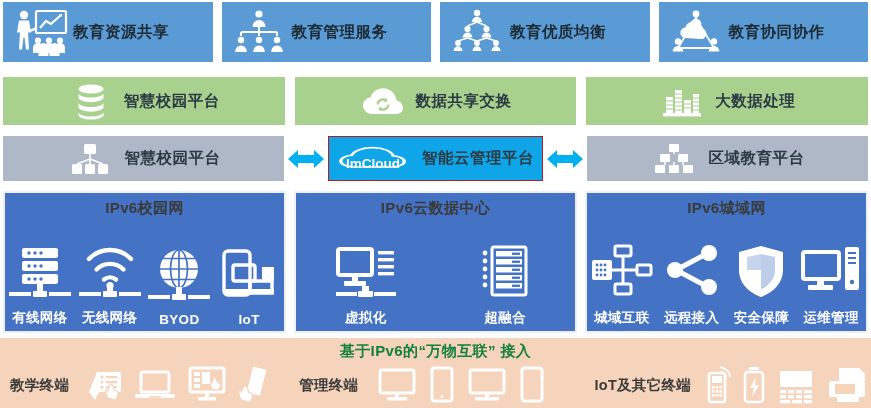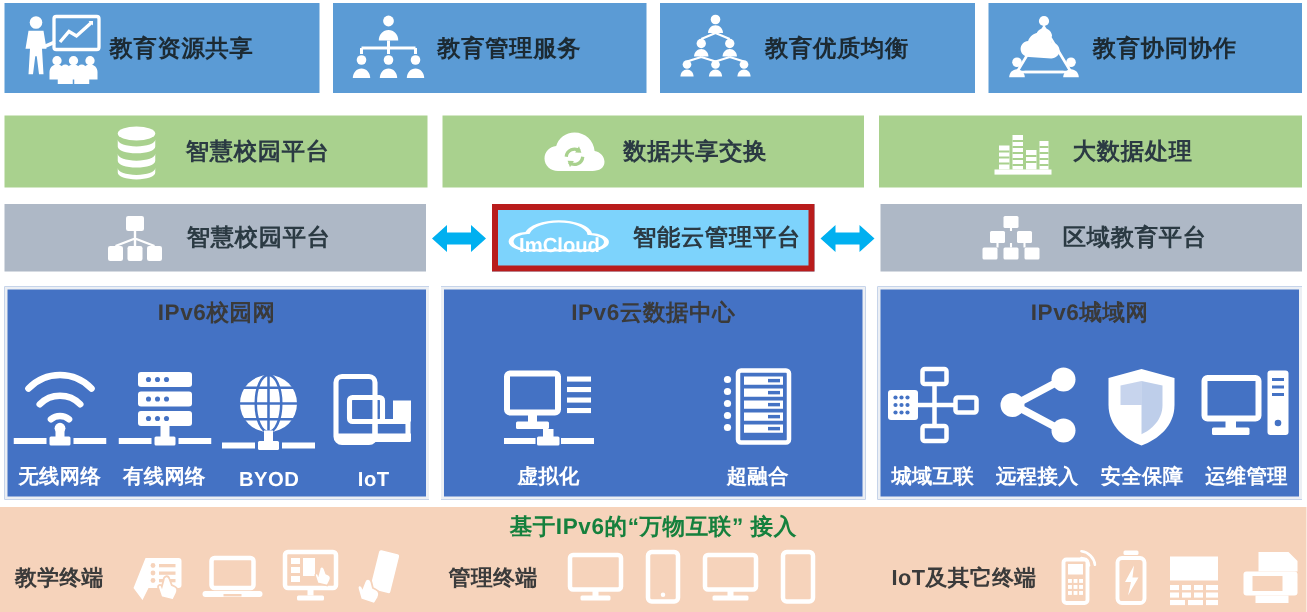--- a/index.html
+++ b/index.html
@@ -37,22 +37,22 @@
   
   #row-platform{top:136px;height:45px;padding:0 3px;align-items:center;}
   .gry{
     width:281px;background:#aeb8c6;height:45px;display:flex;align-items:center;justify-content:center;
     box-sizing:border-box;
   }
   .gry .ico{width:46px;height:38px;flex:none;display:flex;align-items:center;justify-content:center;}
   .gry .lbl{color:#2b3a43;font-size:15.5px;font-weight:bold;letter-spacing:.5px;margin-left:12px;white-space:nowrap;}
   .arrow{width:44px;display:flex;align-items:center;justify-content:center;flex:none;}
   .cloudbox{
-    flex:1;background:#7dd3fc;height:45px;display:flex;align-items:center;justify-content:center;
-    border:4px solid #b91c1c;box-sizing:border-box;
+    flex:1;background:#0ea5e9;height:45px;display:flex;align-items:center;justify-content:center;
+    border:1px solid #b91c1c;box-sizing:border-box;
   }
   .cloudbox .logo{width:70px;height:34px;flex:none;position:relative;}
   .cloudbox .lbl{color:#2b3a43;font-size:15.5px;font-weight:bold;letter-spacing:.5px;margin-left:15px;white-space:nowrap;}
 
   
   #row-net{top:191px;height:142px;padding:0 3px;gap:8px;}
   .net{
     flex:1;background:#4472c4;border:2px solid #eceff4;box-sizing:border-box;
     display:flex;flex-direction:column;align-items:center;padding-top:6px;
   }
@@ -286,39 +286,20 @@
   </div>
 
   <div class="row" id="row-net">
 
     <div class="net">
       <h3>IPv6校园网</h3>
       <div class="cells">
         <div class="cell">
           <span class="ico">
             <svg width="62" height="64" viewBox="0 0 62 64">
-              <g fill="none" stroke="#ffffff" stroke-width="4.4" stroke-linecap="round">
-                <path d="M10 17a29 29 0 0 1 42 0"></path>
-                <path d="M17.5 27.5a19 19 0 0 1 27 0"></path>
-                <path d="M25 37.5a9.5 9.5 0 0 1 12 0"></path>
-              </g>
-              <g fill="#ffffff">
-                <circle cx="31" cy="43.5" r="3.6"></circle>
-                <rect x="28" y="44" width="6" height="6"></rect>
-                <rect x="24" y="49" width="14" height="6" rx="1"></rect>
-                <rect x="0" y="50" width="22" height="4"></rect>
-                <rect x="40" y="50" width="22" height="4"></rect>
-              </g>
-            </svg>
-          </span>
-          <span class="cap">无线网络</span>
-        </div>
-        <div class="cell">
-          <span class="ico">
-            <svg width="62" height="64" viewBox="0 0 62 64">
               <g fill="#ffffff">
                 <rect x="13" y="6" width="36" height="10" rx="2"></rect>
                 <rect x="13" y="19" width="36" height="10" rx="2"></rect>
                 <rect x="13" y="32" width="36" height="10" rx="2"></rect>
                 <rect x="28" y="42" width="6" height="8"></rect>
                 <rect x="24" y="49" width="14" height="6" rx="1"></rect>
                 <rect x="0" y="50" width="22" height="4"></rect>
                 <rect x="40" y="50" width="22" height="4"></rect>
               </g>
               <g fill="#4472c4">
@@ -328,20 +309,39 @@
                 <circle cx="20" cy="24" r="1.7"></circle>
                   <circle cx="26" cy="24" r="1.7"></circle>
                   <circle cx="32" cy="24" r="1.7"></circle>
                 <circle cx="20" cy="37" r="1.7"></circle>
                   <circle cx="26" cy="37" r="1.7"></circle>
                   <circle cx="32" cy="37" r="1.7"></circle>
               </g>
             </svg>
           </span>
           <span class="cap">有线网络</span>
+        </div>
+        <div class="cell">
+          <span class="ico">
+            <svg width="62" height="64" viewBox="0 0 62 64">
+              <g fill="none" stroke="#ffffff" stroke-width="4.4" stroke-linecap="round">
+                <path d="M10 17a29 29 0 0 1 42 0"></path>
+                <path d="M17.5 27.5a19 19 0 0 1 27 0"></path>
+                <path d="M25 37.5a9.5 9.5 0 0 1 12 0"></path>
+              </g>
+              <g fill="#ffffff">
+                <circle cx="31" cy="43.5" r="3.6"></circle>
+                <rect x="28" y="44" width="6" height="6"></rect>
+                <rect x="24" y="49" width="14" height="6" rx="1"></rect>
+                <rect x="0" y="50" width="22" height="4"></rect>
+                <rect x="40" y="50" width="22" height="4"></rect>
+              </g>
+            </svg>
+          </span>
+          <span class="cap">无线网络</span>
         </div>
         <div class="cell">
           <span class="ico">
             <svg width="62" height="64" viewBox="0 0 62 64">
               <circle cx="31" cy="24" r="19" fill="#ffffff"></circle>
               <g fill="none" stroke="#4472c4" stroke-width="1.7">
                 <ellipse cx="31" cy="24" rx="8.5" ry="19"></ellipse>
                 <line x1="12" y1="24" x2="50" y2="24"></line>
                 <path d="M14.5 13.5h33M14.5 34.5h33"></path>
                 <line x1="31" y1="5" x2="31" y2="43"></line>

